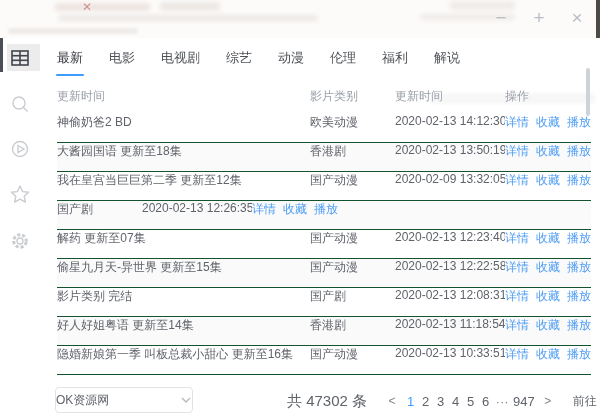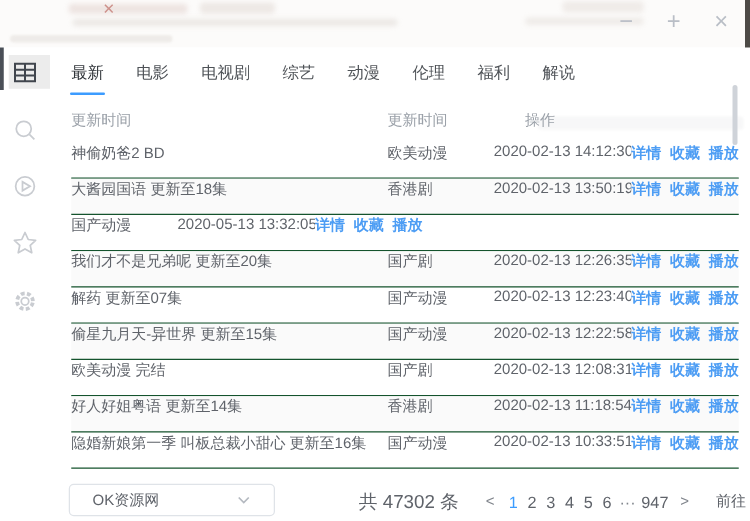--- a/index.html
+++ b/index.html
@@ -42,27 +42,27 @@
   .tabs{height:40px;display:flex;align-items:center;gap:26px;font-size:13px;color:#4e5257;}
   .tab{cursor:pointer;position:relative;white-space:nowrap;}
   .tab.active{color:#2f3338;}
   .tab.active::after{content:"";position:absolute;left:-1px;right:-1px;bottom:-9px;height:2px;background:#3c9cff;border-radius:1px;}
 
   .thead{display:flex;height:36px;align-items:center;font-size:12px;color:#9aa0a8;}
   .col-name{width:253px;} .col-cat{width:85px;} .col-time{width:110px;} .col-ops{flex:1;}
   .tr{display:flex;height:28px;align-items:flex-start;font-size:12px;color:#5f636a;border-bottom:1px solid #14532d;}
   .tr:nth-child(even){background:#fafafa;}
   .td{white-space:nowrap;overflow:hidden;}
-  .ops a{color:#4d9df4;text-decoration:none;margin-right:7px;cursor:pointer;font-weight:bold;}
+  .ops a{color:#4d9df4;text-decoration:none;margin-right:7px;cursor:pointer;}
   .ops a:last-child{margin-right:0;}
 
   
-  .source-select{position:absolute;left:55px;top:387px;width:165px;height:26px;border:1px solid #dfe3e8;
+  .source-select{position:absolute;left:55px;top:387px;width:138px;height:26px;border:1px solid #dfe3e8;
     border-radius:4px;background:#fff;display:flex;align-items:center;justify-content:space-between;
-    padding:0 18px;box-sizing:border-box;font-size:12px;color:#5f636a;cursor:pointer;}
+    padding:0 0;box-sizing:border-box;font-size:12px;color:#5f636a;cursor:pointer;}
   .pagination{position:absolute;left:287px;top:388px;height:26px;display:flex;align-items:center;
     font-size:13px;color:#5f636a;}
   .total{font-size:15px;margin-right:14px;white-space:nowrap;}
   .pg-arrow{width:14px;text-align:center;margin:0 4px;font-size:12px;color:#80858c;cursor:pointer;}
   .pg-num{min-width:11px;text-align:center;margin:0 2px;cursor:pointer;}
   .pg-num.active{color:#3c9cff;}
   .pg-ellipsis{min-width:14px;text-align:center;margin:0 2px;color:#80858c;}
   .goto-label{font-size:12px;margin-left:14px;white-space:nowrap;text-align:right;}
   .goto-input{width:26px;height:22px;border:1px solid #dfe3e8;border-radius:3px;text-align:center;
     font-size:12px;color:#5f636a;margin:0 5px;padding:0;outline:none;font-family:inherit;}
@@ -142,20 +142,21 @@
       <span class="tab">电视剧</span>
       <span class="tab">综艺</span>
       <span class="tab">动漫</span>
       <span class="tab">伦理</span>
       <span class="tab">福利</span>
       <span class="tab">解说</span>
     </div>
 
     <div class="thead">
       <div class="col-name">更新时间</div>
+      <div class="col-cat">影片类别</div>
       <div class="col-time">更新时间</div>
       <div class="col-ops">操作</div>
     </div>
 
     <div>
 
       <div class="tr">
         <div class="td col-name">神偷奶爸2 BD</div>
         <div class="td col-cat">欧美动漫</div>
         <div class="td col-time">2020-02-13 14:12:30</div>
@@ -163,48 +164,48 @@
       </div>
 
       <div class="tr">
         <div class="td col-name">大酱园国语 更新至18集</div>
         <div class="td col-cat">香港剧</div>
         <div class="td col-time">2020-02-13 13:50:19</div>
         <div class="td col-ops ops"><a>详情</a><a>收藏</a><a>播放</a></div>
       </div>
 
       <div class="tr">
-        <div class="td col-cat">国产动漫</div>
-        <div class="td col-time">2020-05-13 13:32:05</div>
-        <div class="td col-ops ops"><a>详情</a><a>收藏</a><a>播放</a></div>
-      </div>
-
-      <div class="tr">
-        <div class="td col-name">我们才不是兄弟呢 更新至20集</div>
+        <div class="td col-name">我在皇宫当巨巨第二季 更新至12集</div>
+        <div class="td col-cat">国产动漫</div>
+        <div class="td col-time">2020-02-09 13:32:05</div>
+        <div class="td col-ops ops"><a>详情</a><a>收藏</a><a>播放</a></div>
+      </div>
+
+      <div class="tr">
         <div class="td col-cat">国产剧</div>
         <div class="td col-time">2020-02-13 12:26:35</div>
         <div class="td col-ops ops"><a>详情</a><a>收藏</a><a>播放</a></div>
       </div>
 
       <div class="tr">
         <div class="td col-name">解药 更新至07集</div>
         <div class="td col-cat">国产动漫</div>
         <div class="td col-time">2020-02-13 12:23:40</div>
         <div class="td col-ops ops"><a>详情</a><a>收藏</a><a>播放</a></div>
       </div>
 
       <div class="tr">
         <div class="td col-name">偷星九月天-异世界 更新至15集</div>
         <div class="td col-cat">国产动漫</div>
         <div class="td col-time">2020-02-13 12:22:58</div>
         <div class="td col-ops ops"><a>详情</a><a>收藏</a><a>播放</a></div>
       </div>
 
       <div class="tr">
-        <div class="td col-name">欧美动漫 完结</div>
+        <div class="td col-name">影片类别 完结</div>
         <div class="td col-cat">国产剧</div>
         <div class="td col-time">2020-02-13 12:08:31</div>
         <div class="td col-ops ops"><a>详情</a><a>收藏</a><a>播放</a></div>
       </div>
 
       <div class="tr">
         <div class="td col-name">好人好姐粤语 更新至14集</div>
         <div class="td col-cat">香港剧</div>
         <div class="td col-time">2020-02-13 11:18:54</div>
         <div class="td col-ops ops"><a>详情</a><a>收藏</a><a>播放</a></div>

